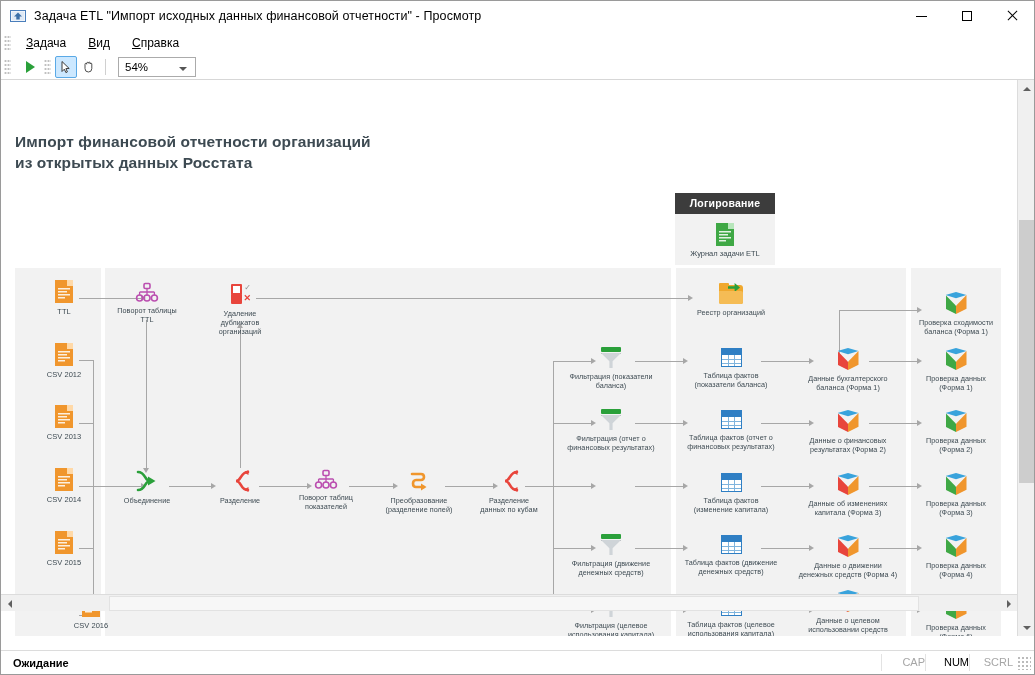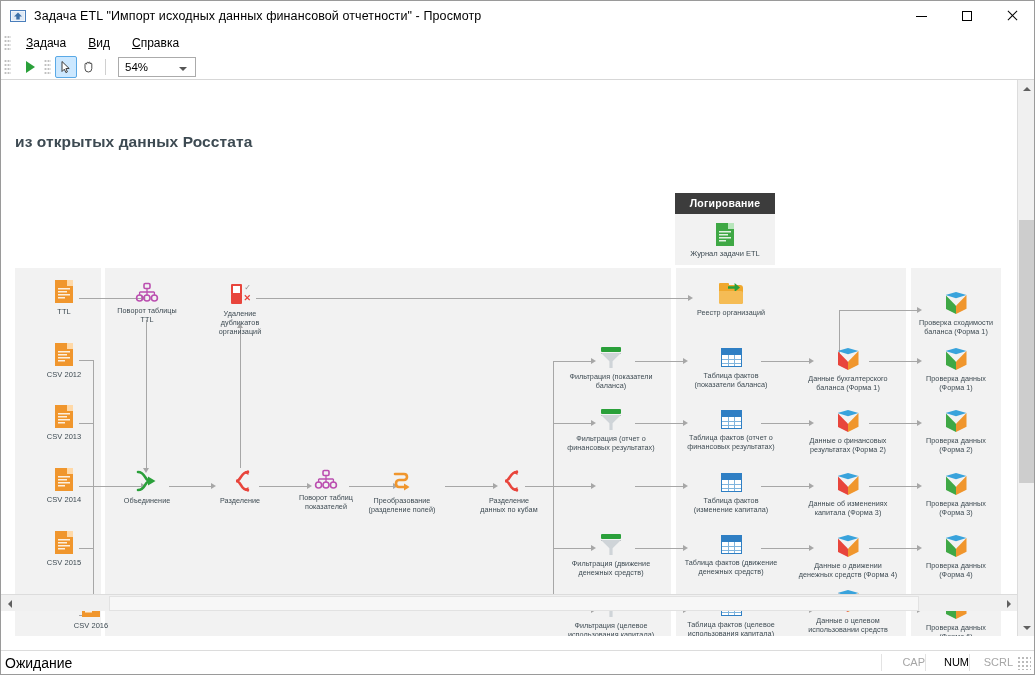--- a/index.html
+++ b/index.html
@@ -266,21 +266,21 @@
   }
   .hs-btn { position:absolute; top: 0; width: 17px; height: 17px; display:flex; align-items:center; justify-content:center; }
   .hs-thumb { position: absolute; left: 108px; top: 1px; width: 810px; height: 15px; background: #f7f7f7; border:1px solid #e2e2e2; }
 
   
   .statusbar {
     position: absolute; left: 0; bottom: 0; width: 1033px; height: 24px;
     background: #ffffff; border-top: 1px solid #dcdcdc;
     display: flex; align-items: center;
   }
-  .status-text { font-size: 14px; color: #000; margin-left: 4px; }
+  .status-text { font-size: 11px; color: #000; margin-left: 12px; font-weight: bold; }
   .status-right { margin-left: auto; display: flex; align-items: center; }
   .status-cell {
     width: 44px; text-align: right; font-size: 11px; color: #a6a6a6;
     border-left: 1px solid #e3e3e3; height: 17px; line-height: 17px;
   }
   .status-cell.on { color: #000; }
   .grip-corner {
     width: 14px; height: 14px; margin-left: 4px; margin-right: 3px;
     background-image: radial-gradient(circle, #bbb 0.9px, transparent 1px);
     background-size: 4px 4px;
@@ -342,20 +342,21 @@
     <div class="zoom-combo">
       <span class="zoom-val">54%</span>
       <span class="zoom-arrow"></span>
     </div>
   </div>
 
   <div class="canvas-wrap">
     <div class="canvas">
 
       <div class="diagram-title">
+        <div>Импорт финансовой отчетности организаций</div>
         <div>из открытых данных Росстата</div>
       </div>
 
       <div class="log-box">
         <div class="log-header">Логирование</div>
         <div class="log-body">
           <div class="ico ico-file" style="--c:#3fa845">
             <span class="pg"></span>
               <span class="fold" style="background:#b7e6bb"></span>
               <span class="lines"></span>
@@ -555,21 +556,21 @@
             <path d="M11 5.5 L11 9 M3.6 9 L18.4 9 M3.6 9 L3.6 12.5 M18.4 9 L18.4 12.5 M11 9 L11 12.5" stroke="#bb4fb0" stroke-width="1.3" fill="none"></path>
             <circle cx="3.6" cy="15" r="3" fill="none" stroke="#bb4fb0" stroke-width="1.6"></circle>
             <circle cx="11" cy="15" r="3" fill="none" stroke="#bb4fb0" stroke-width="1.6"></circle>
             <circle cx="18.4" cy="15" r="3" fill="none" stroke="#bb4fb0" stroke-width="1.6"></circle>
           </svg>
         </div>
         <div class="node-label">Поворот таблиц
 показателей</div>
       </div>
 
-      <div class="node" style="left:361px; top:390px; width:80px;">
+      <div class="node" style="left:378px; top:390px; width:80px;">
         <div class="ico" style="width:24px;height:22px;">
           <svg class="glyph" width="24" height="22" viewBox="0 0 24 22">
             <path d="M5 4 L14 4 C18 4 18 10 14 10 L9 10 C5 10 5 17 9 17 L17 17" fill="none" stroke="#f0962d" stroke-width="2.6" stroke-linecap="round" stroke-linejoin="round"></path>
             <path d="M14 13.5 L19.5 17 L14 20.5 Z" fill="#f0962d"></path>
           </svg>
         </div>
         <div class="node-label">Преобразование
 (разделение полей)</div>
       </div>
 

